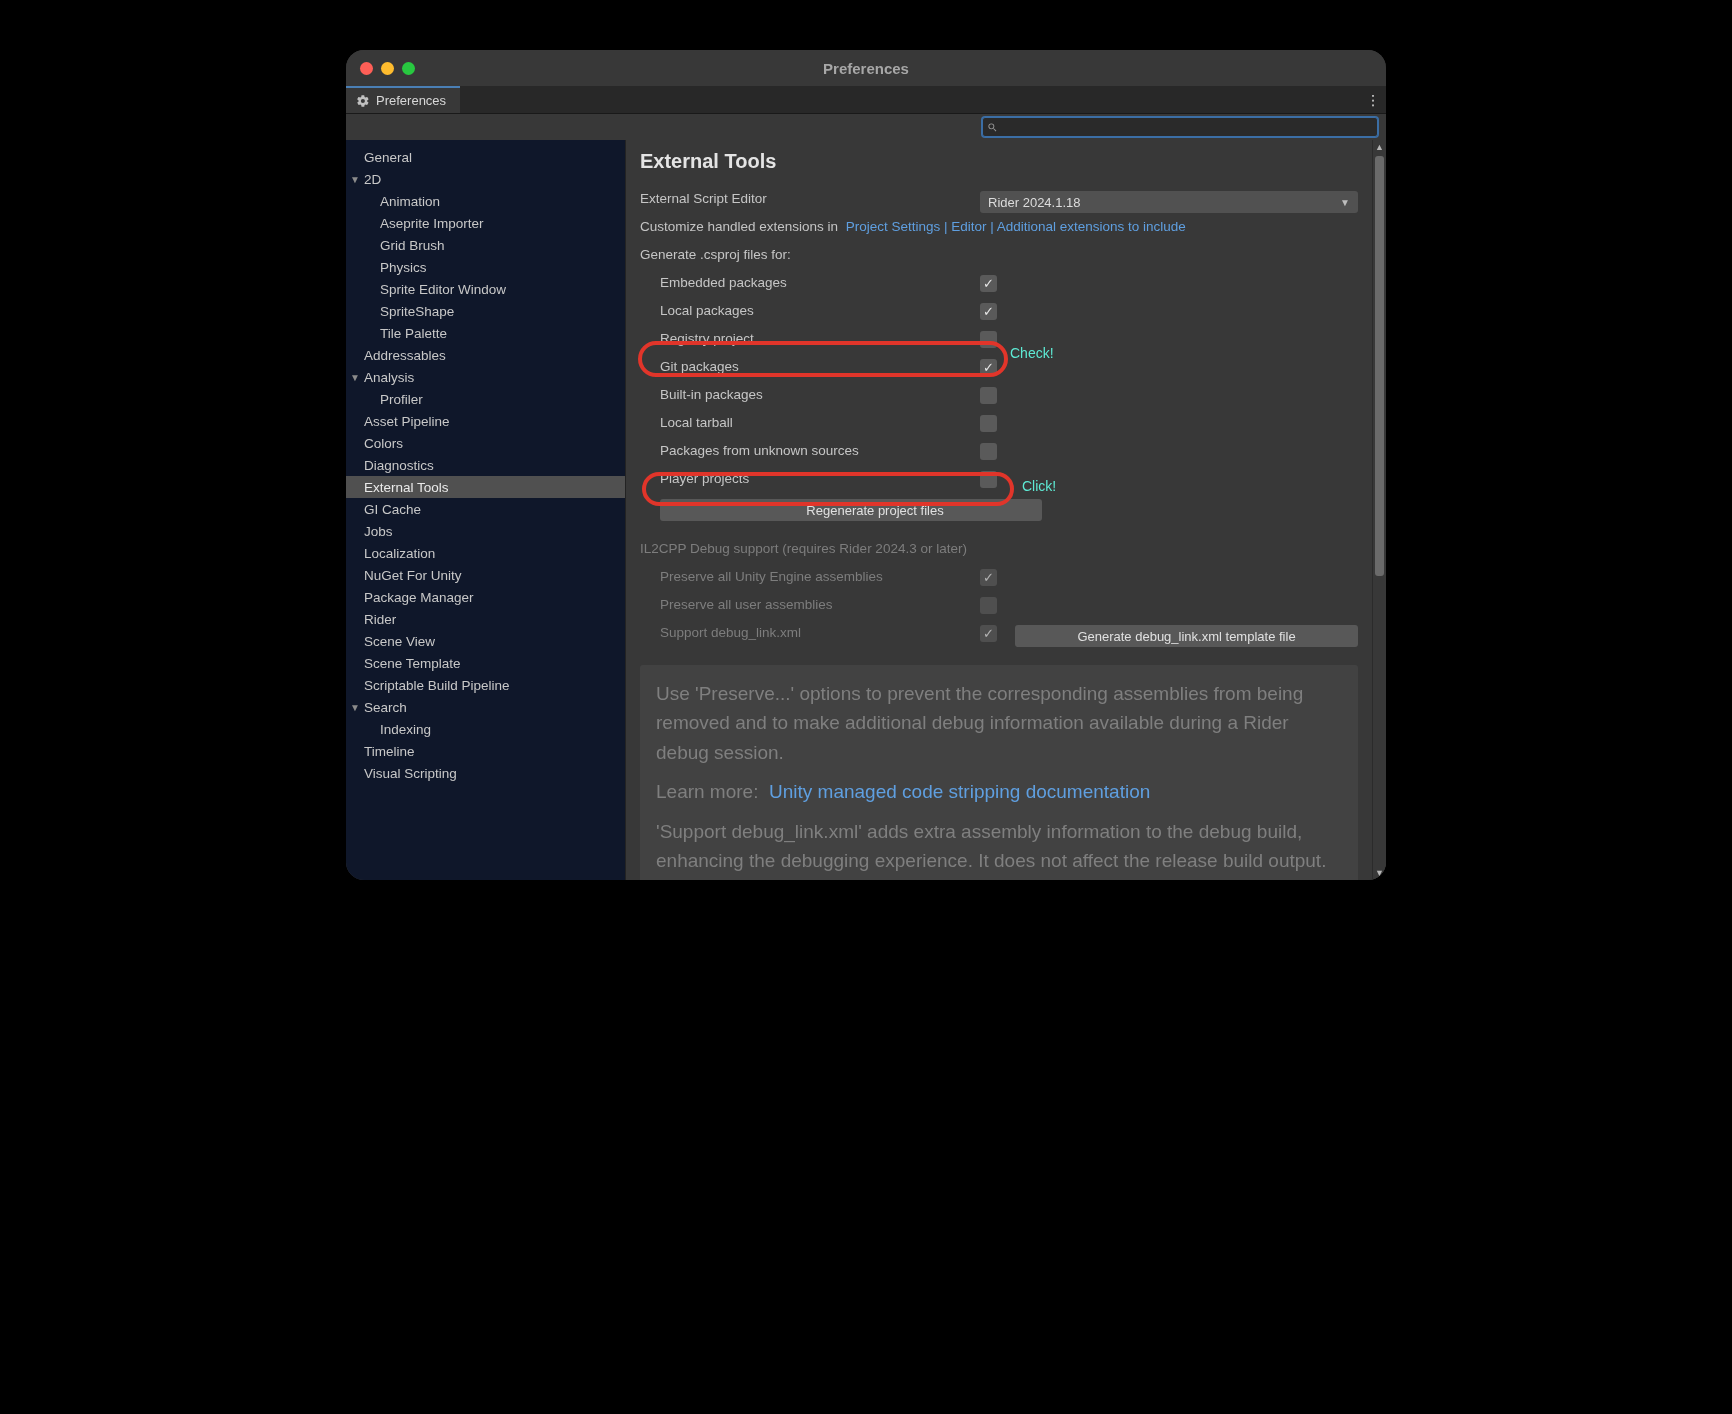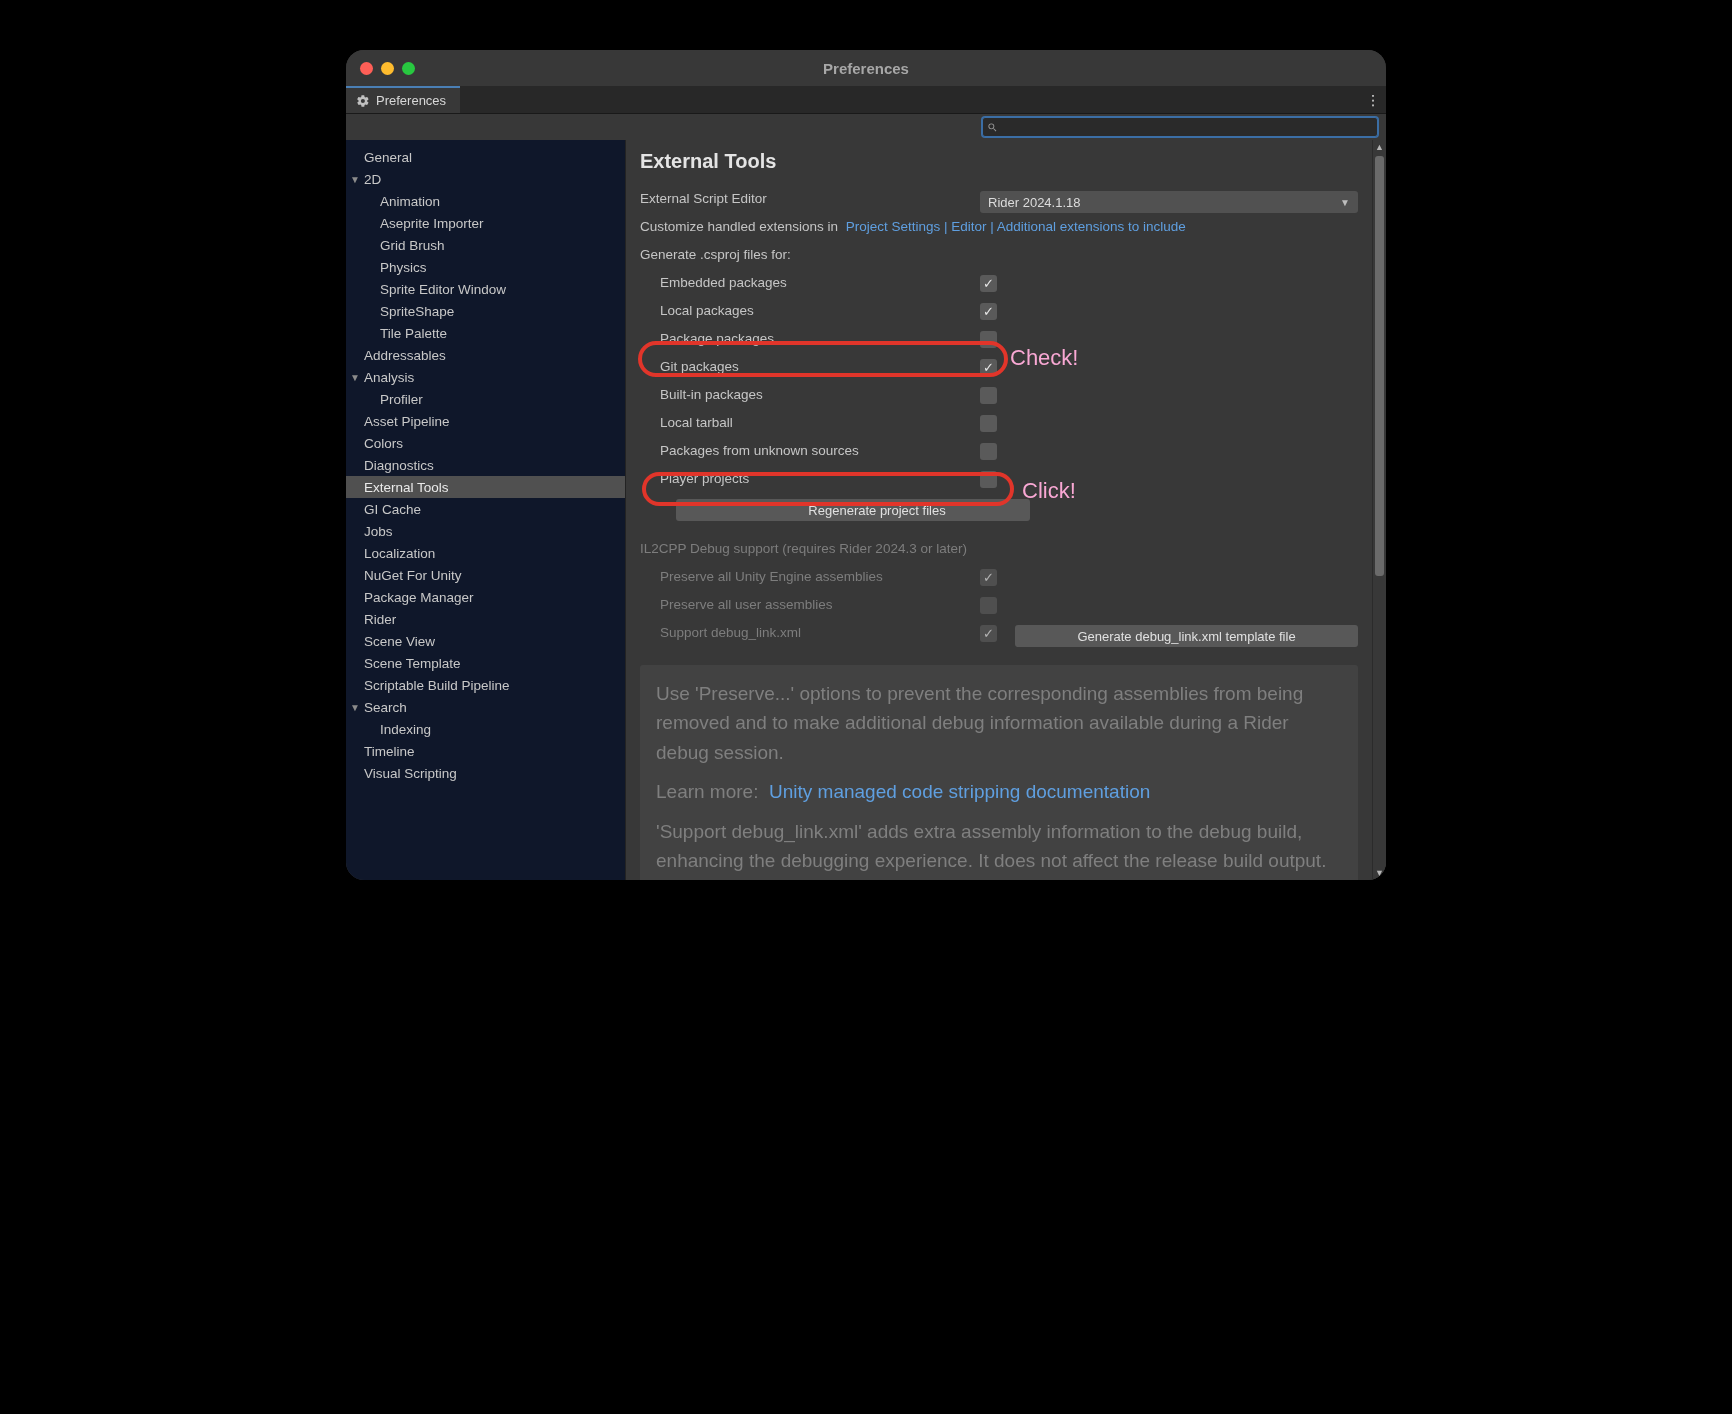--- a/index.html
+++ b/index.html
@@ -203,22 +203,22 @@
     background: #585858;
     height: 22px;
     border-radius: 3px;
     display: flex;
     align-items: center;
     justify-content: center;
     color: #e0e0e0;
     font-size: 13px;
   }
   .regen-btn {
-    width: 354px;
-    margin-left: 36px;
+    width: 382px;
+    margin-left: 20px;
     padding-left: 48px;
   }
   .gen-btn {
     flex: 1;
   }
   .infobox {
     background: #424242;
     border-radius: 3px;
     padding: 14px 16px;
     margin-top: 12px;
@@ -251,22 +251,22 @@
   }
   .annot {
     position: absolute;
     border: 4px solid #e1352a;
     border-radius: 18px;
     pointer-events: none;
     z-index: 10;
   }
   .annot-label {
     position: absolute;
-    color: #f9a8d4;
-    font-size: 22px;
+    color: #5eead4;
+    font-size: 14px;
     font-weight: 500;
     z-index: 11;
   }
 </style>
 </head>
 <body>
 
 <div class="window">
 
   <div class="titlebar">
@@ -419,21 +419,21 @@
         <div id="csproj-list">
             <div class="row">
               <div class="row-label sub">Embedded packages</div>
               <div class="checkbox checked"></div>
             </div>
             <div class="row">
               <div class="row-label sub">Local packages</div>
               <div class="checkbox checked"></div>
             </div>
             <div class="row">
-              <div class="row-label sub">Package packages</div>
+              <div class="row-label sub">Registry project</div>
               <div class="checkbox"></div>
             </div>
             <div class="row">
               <div class="row-label sub">Git packages</div>
               <div class="checkbox checked"></div>
             </div>
             <div class="row">
               <div class="row-label sub">Built-in packages</div>
               <div class="checkbox"></div>
             </div>

